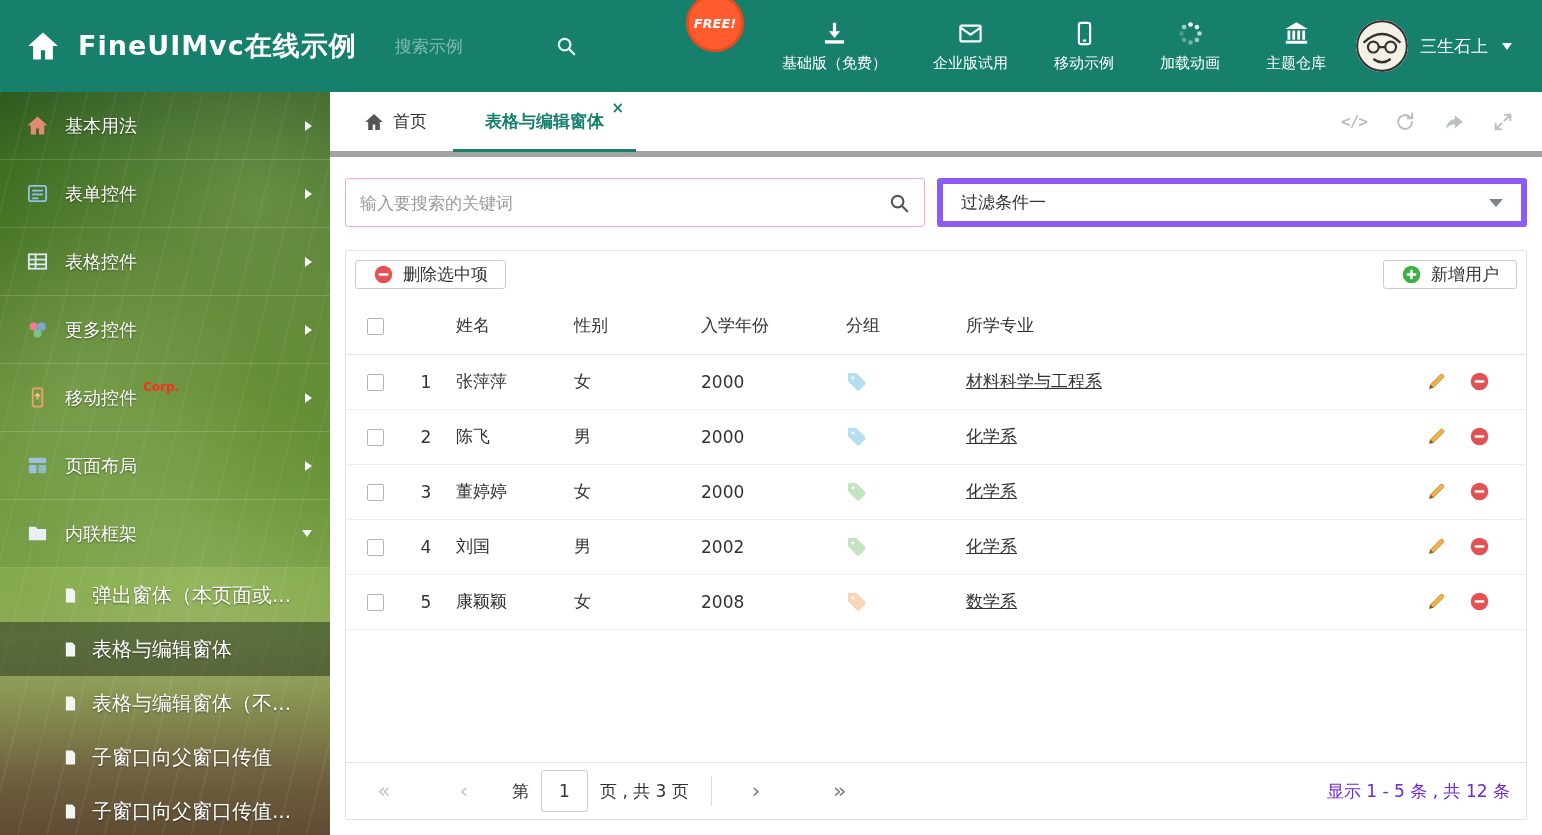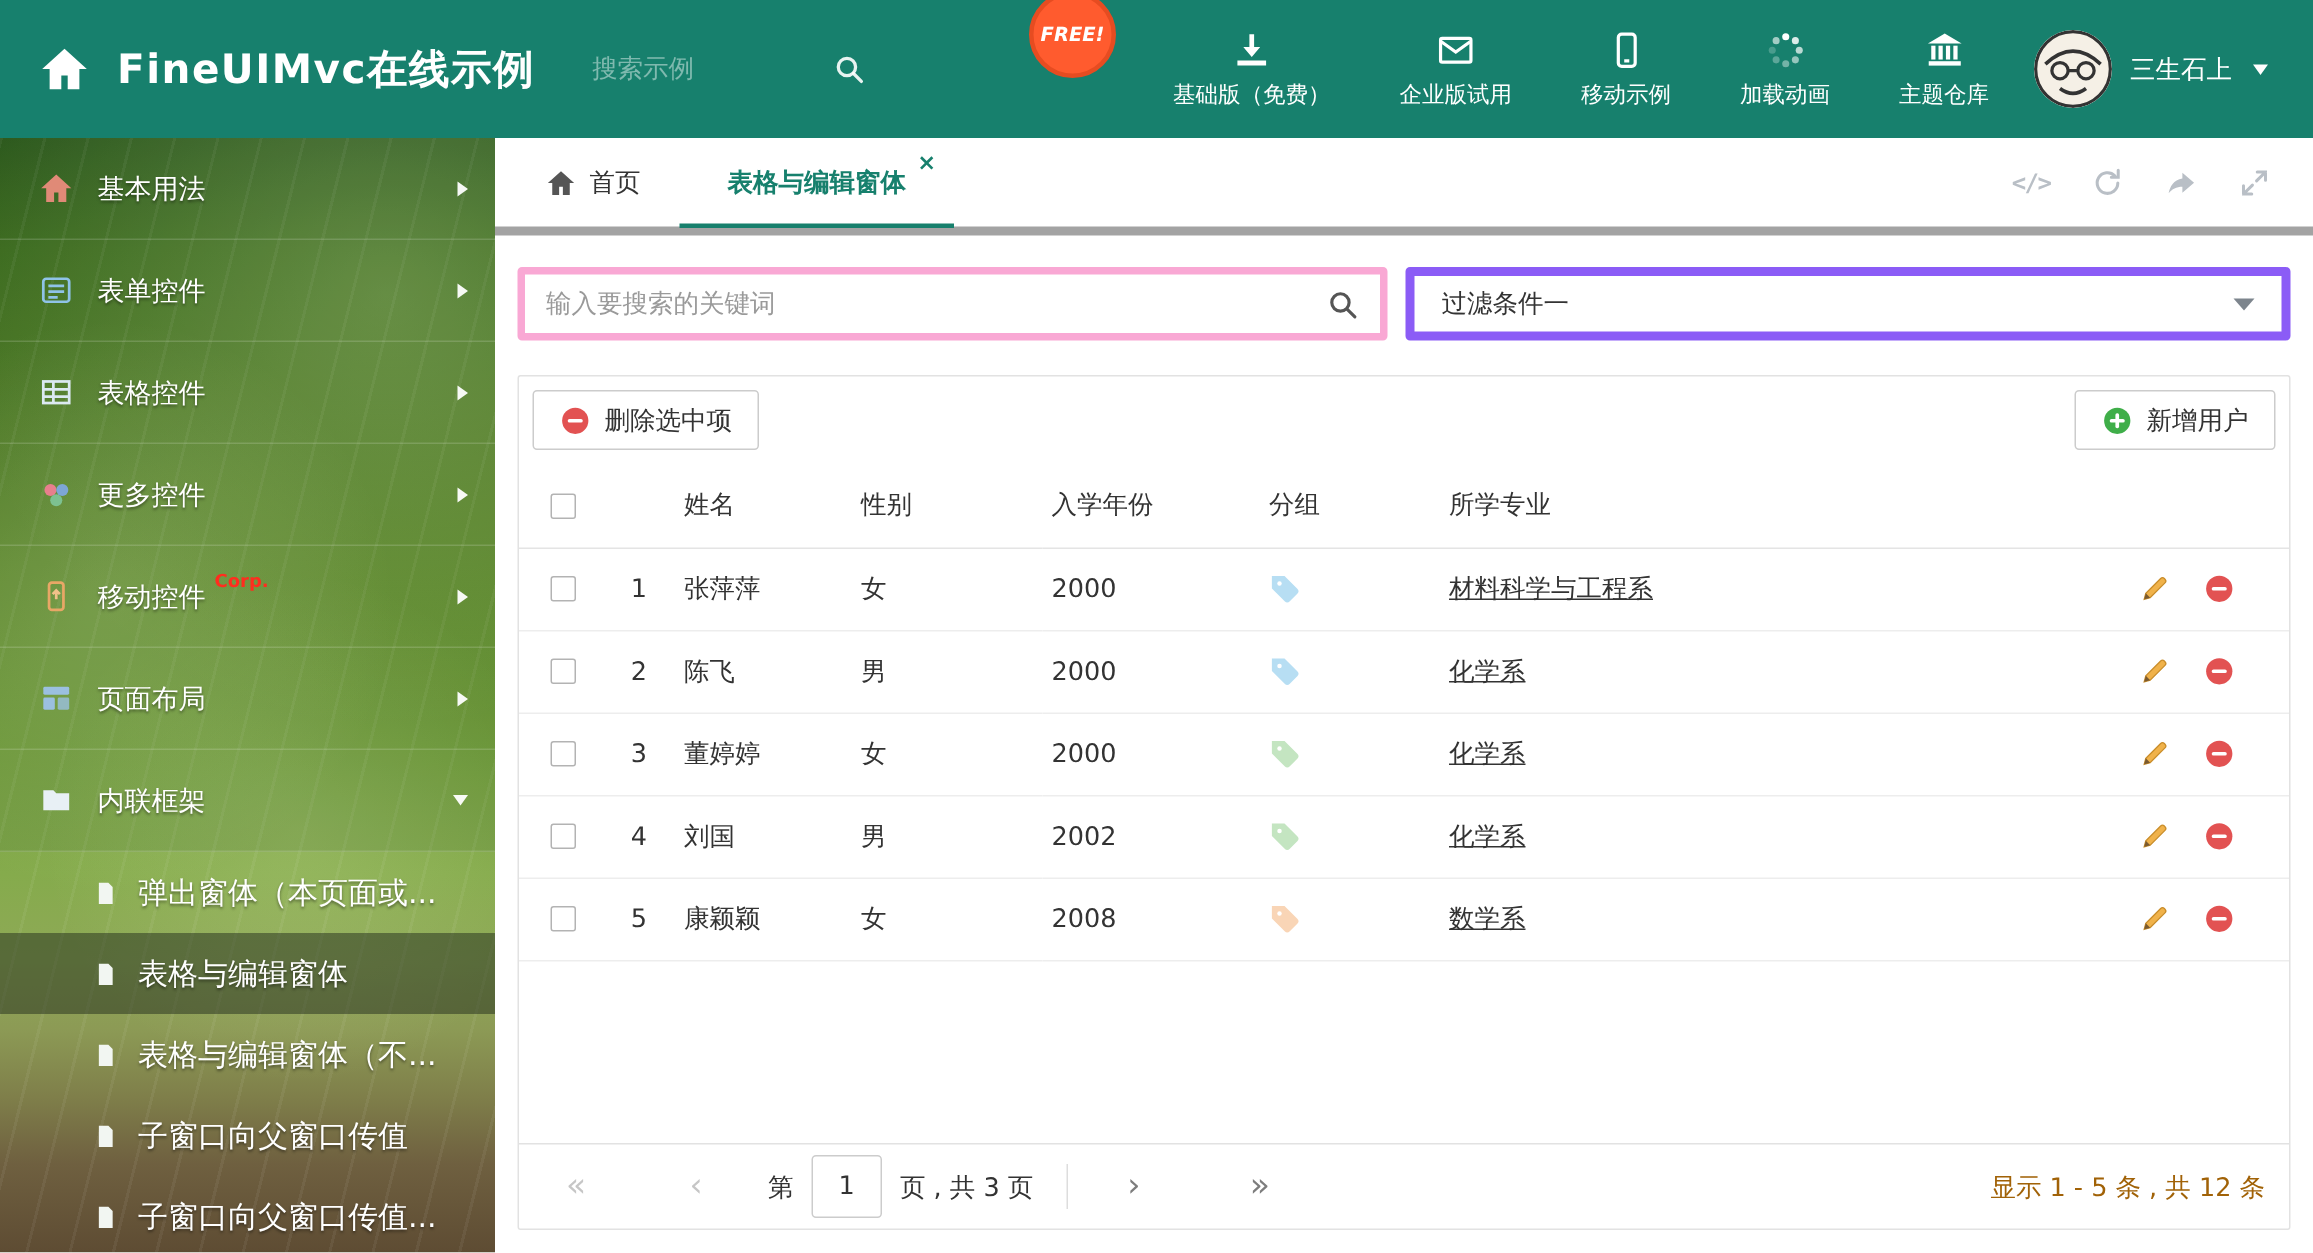--- a/index.html
+++ b/index.html
@@ -53,30 +53,30 @@
   .tab.home .icon{width:20px;height:20px;color:#555}
   .tab.active{color:#17806d;font-weight:bold;padding:0 32px}
   .tab.active::after{content:"";position:absolute;left:0;right:0;bottom:-1px;height:3px;background:#17806d}
   .tab .close{position:absolute;top:9px;right:12px;font-size:15px;font-weight:bold;color:#17806d;line-height:1;cursor:pointer}
   .win-actions{margin-left:auto;display:flex;align-items:center;gap:27px;padding-right:28px;color:#b9bfc6}
   .win-actions .icon{width:22px;height:22px;cursor:pointer}
   .win-actions .code{font-family:"DejaVu Sans Mono","Liberation Mono",monospace;font-size:16px;font-weight:bold;cursor:pointer;letter-spacing:-1px}
 
   .content{flex:1;padding:21px 15px 15px;display:flex;flex-direction:column;min-height:0}
   .filter-row{display:flex;gap:12px;flex-shrink:0}
-  .search-box{width:580px;height:49px;border:5px solid #f9a8d4;border-radius:3px;display:flex;align-items:center;padding:0 14px;background:#fff}
+  .search-box{width:580px;height:49px;border:1px solid #f9a8d4;border-radius:3px;display:flex;align-items:center;padding:0 14px;background:#fff}
   .search-box input{flex:1;border:none;outline:none;font-size:17px;color:#333;font-family:inherit}
   .search-box input::placeholder{color:#9a9a9a}
   .search-box .icon{width:22px;height:22px;color:#555;cursor:pointer}
   .dropdown{flex:1;height:49px;border:6px solid #8b5cf6;border-radius:3px;display:flex;align-items:center;padding:0 18px;font-size:17px;cursor:pointer;background:#fff}
   .dropdown .caret{margin-left:auto;width:0;height:0;border-left:7px solid transparent;border-right:7px solid transparent;border-top:8px solid #7d858d}
 
   .panel{margin-top:23px;border:1px solid #e2e2e2;border-radius:2px;flex:1;display:flex;flex-direction:column;min-height:0;background:#fff}
   .toolbar{padding:9px;display:flex;flex-shrink:0}
-  .btn{display:flex;align-items:center;gap:9px;border:1px solid #ccc;border-radius:3px;background:#fff;padding:0 17px;height:40px;font-size:17px;color:#333;cursor:pointer;font-family:inherit}
+  .btn{display:flex;align-items:center;gap:9px;border:1px solid #ccc;border-radius:3px;background:#fff;padding:0 17px;height:29px;font-size:17px;color:#333;cursor:pointer;font-family:inherit}
   .btn .icon{width:21px;height:21px}
   .btn.add{margin-left:auto}
 
   table{width:100%;border-collapse:collapse;flex-shrink:0;table-layout:fixed}
   th,td{text-align:left;font-weight:normal;font-size:17px;color:#333;height:55px;padding:0 0 0 6px;overflow:hidden;white-space:nowrap}
   thead tr{border-bottom:1px solid #e4e4e4}
   thead th{height:56px}
   tbody tr{border-bottom:1px solid #ededed}
   th.col-check,td.col-check{padding-left:21px}
   td.col-index{text-align:center;padding-left:0}
@@ -88,21 +88,21 @@
   .spacer{flex:1}
 
   .pagination{border-top:1px solid #e2e2e2;height:57px;display:flex;align-items:center;padding:0 16px;flex-shrink:0;font-size:17px}
   .pg-nav{font-size:22px;color:#c6c6c6;width:44px;text-align:center;cursor:pointer;user-select:none;line-height:1}
   .pg-nav.enabled{color:#7d7d7d}
   .pg-prev{margin-left:36px}
   .pg-prefix{margin-left:26px}
   .pg-input{width:47px;height:42px;border:1px solid #ccc;border-radius:3px;text-align:center;font-size:17px;margin:0 12px;outline:none;font-family:inherit;color:#333}
   .pg-divider{width:1px;height:30px;background:#ddd;margin:0 22px}
   .pg-last{margin-left:40px}
-  .pg-summary{margin-left:auto;color:#a16207}
+  .pg-summary{margin-left:auto;color:#6d28d9}
 </style>
 </head>
 <body>
 
 <div class="header">
   <span class="icon home-btn">
     <svg viewBox="0 0 24 24">
         <path d="M12 2.5 1.5 12H5v9.5h5.5V15h3v6.5H19V12h3.5z" fill="currentColor"></path>
       </svg>
   </span>

